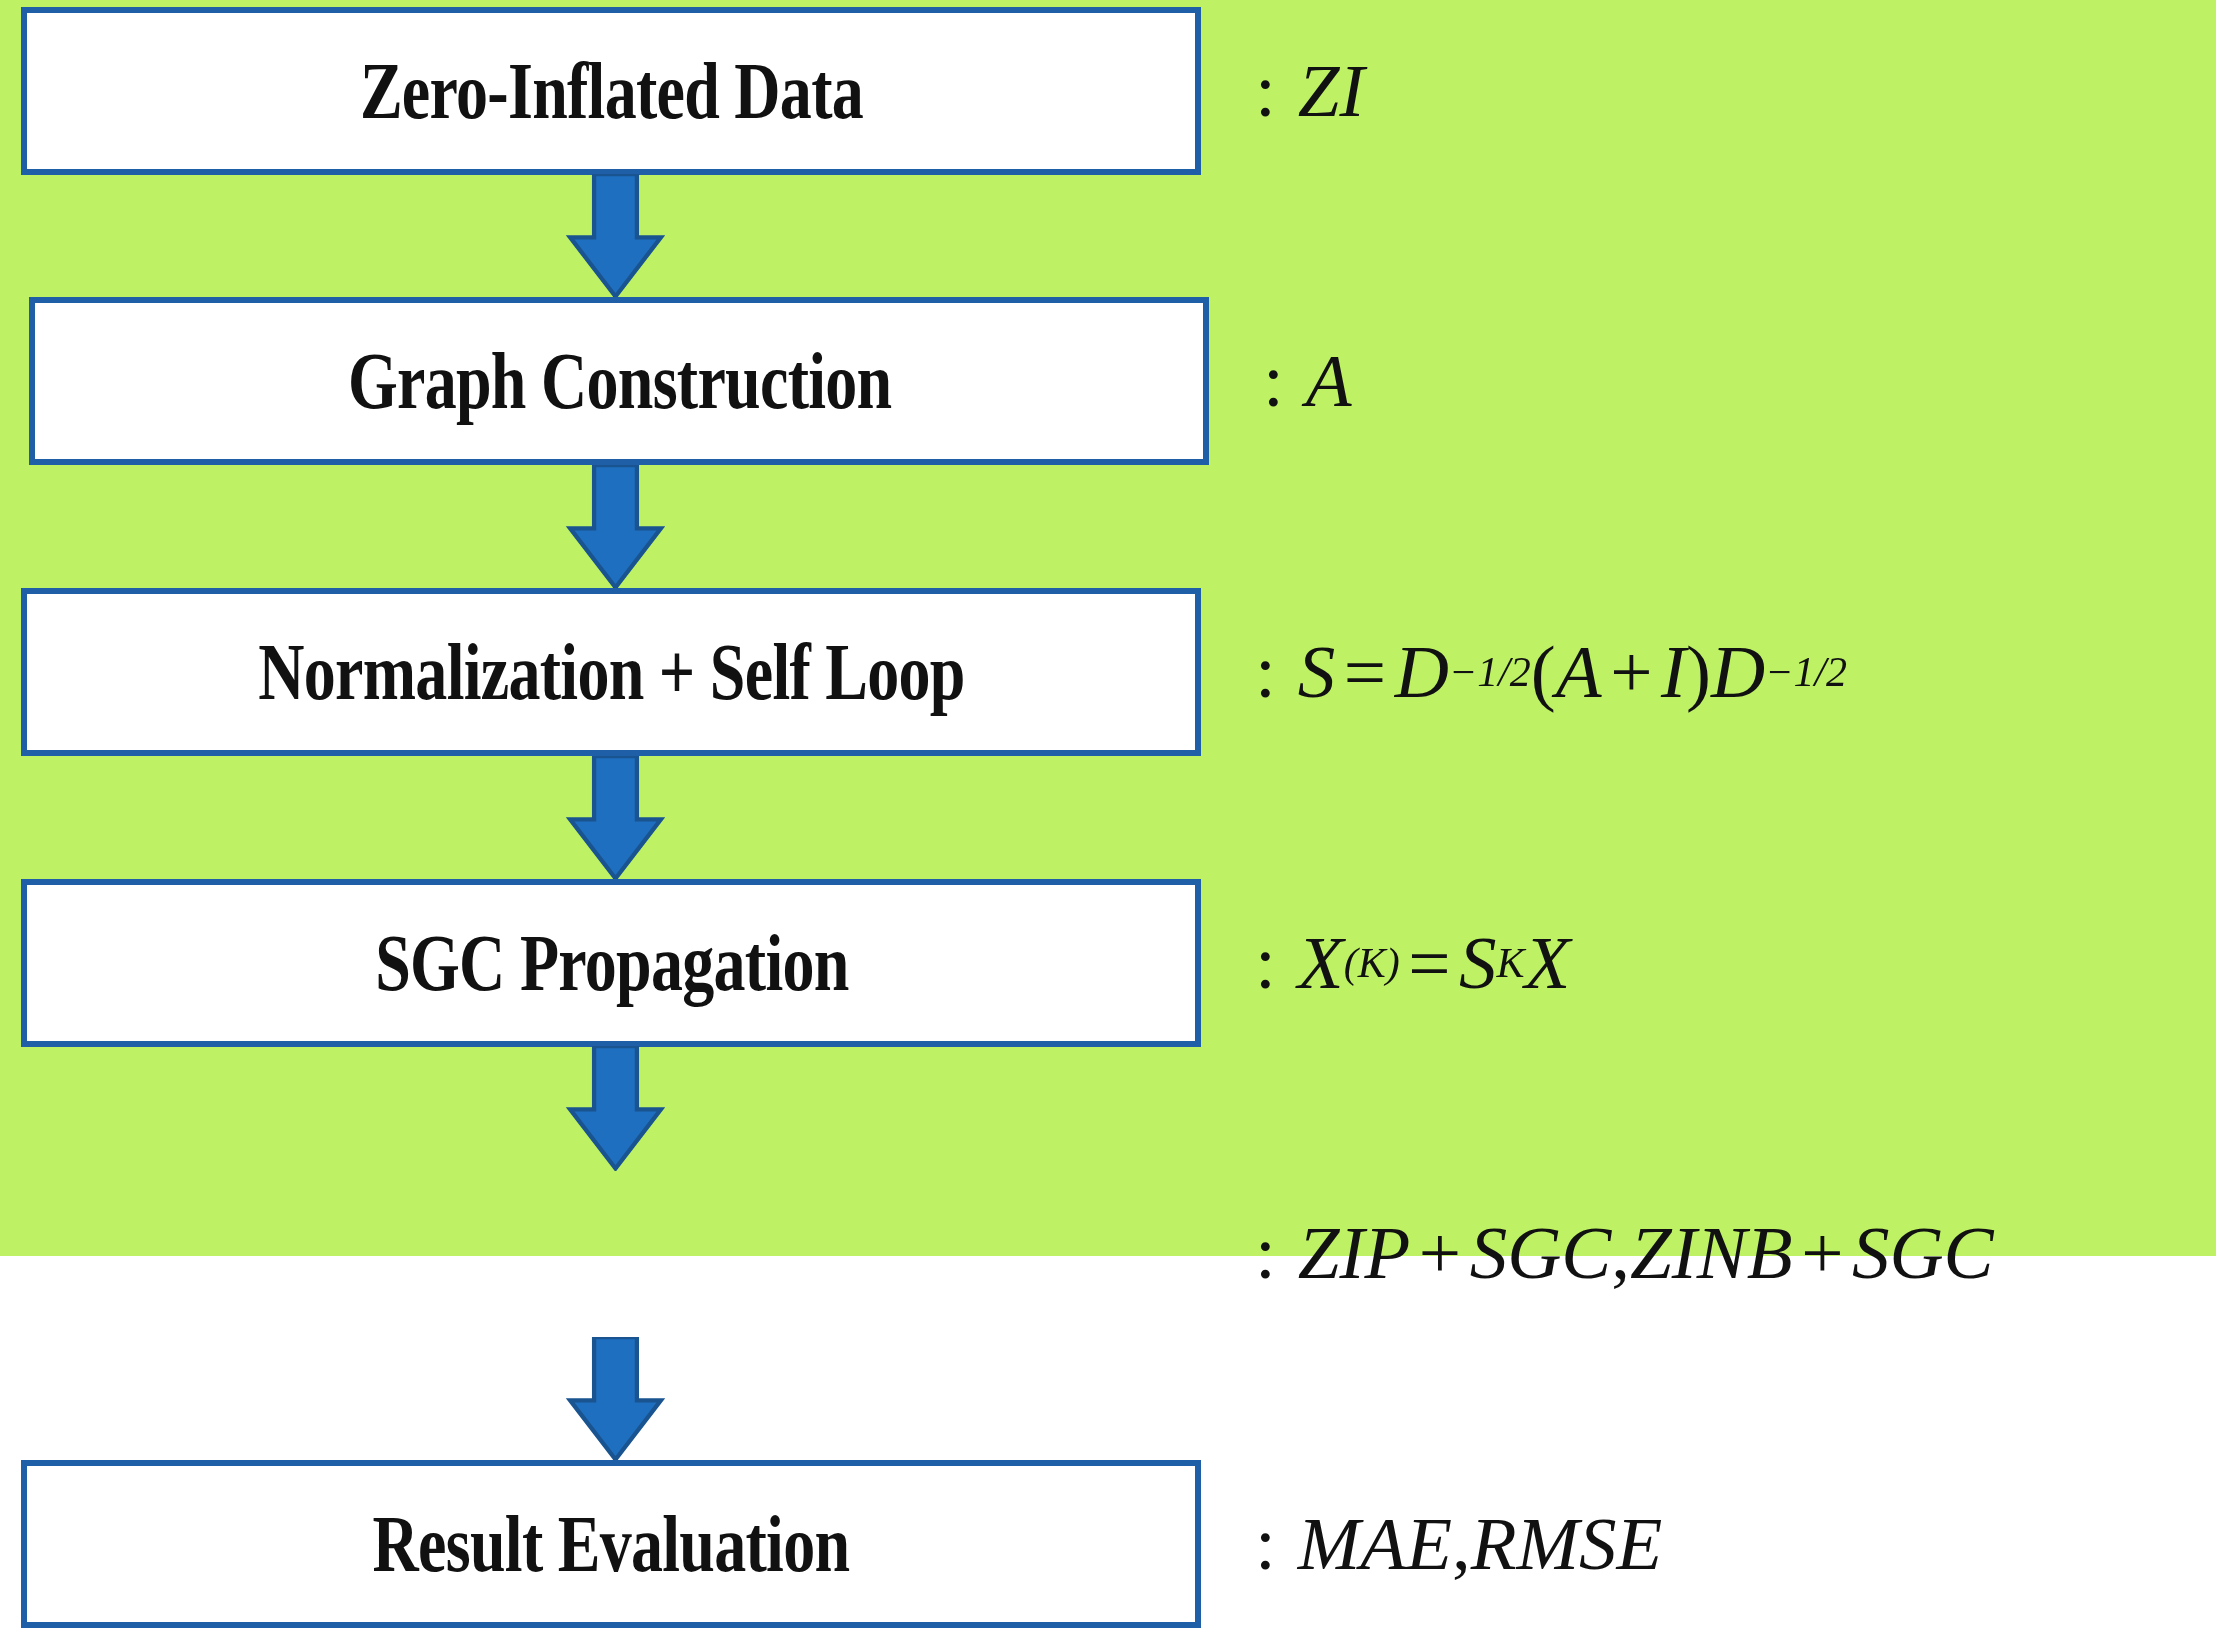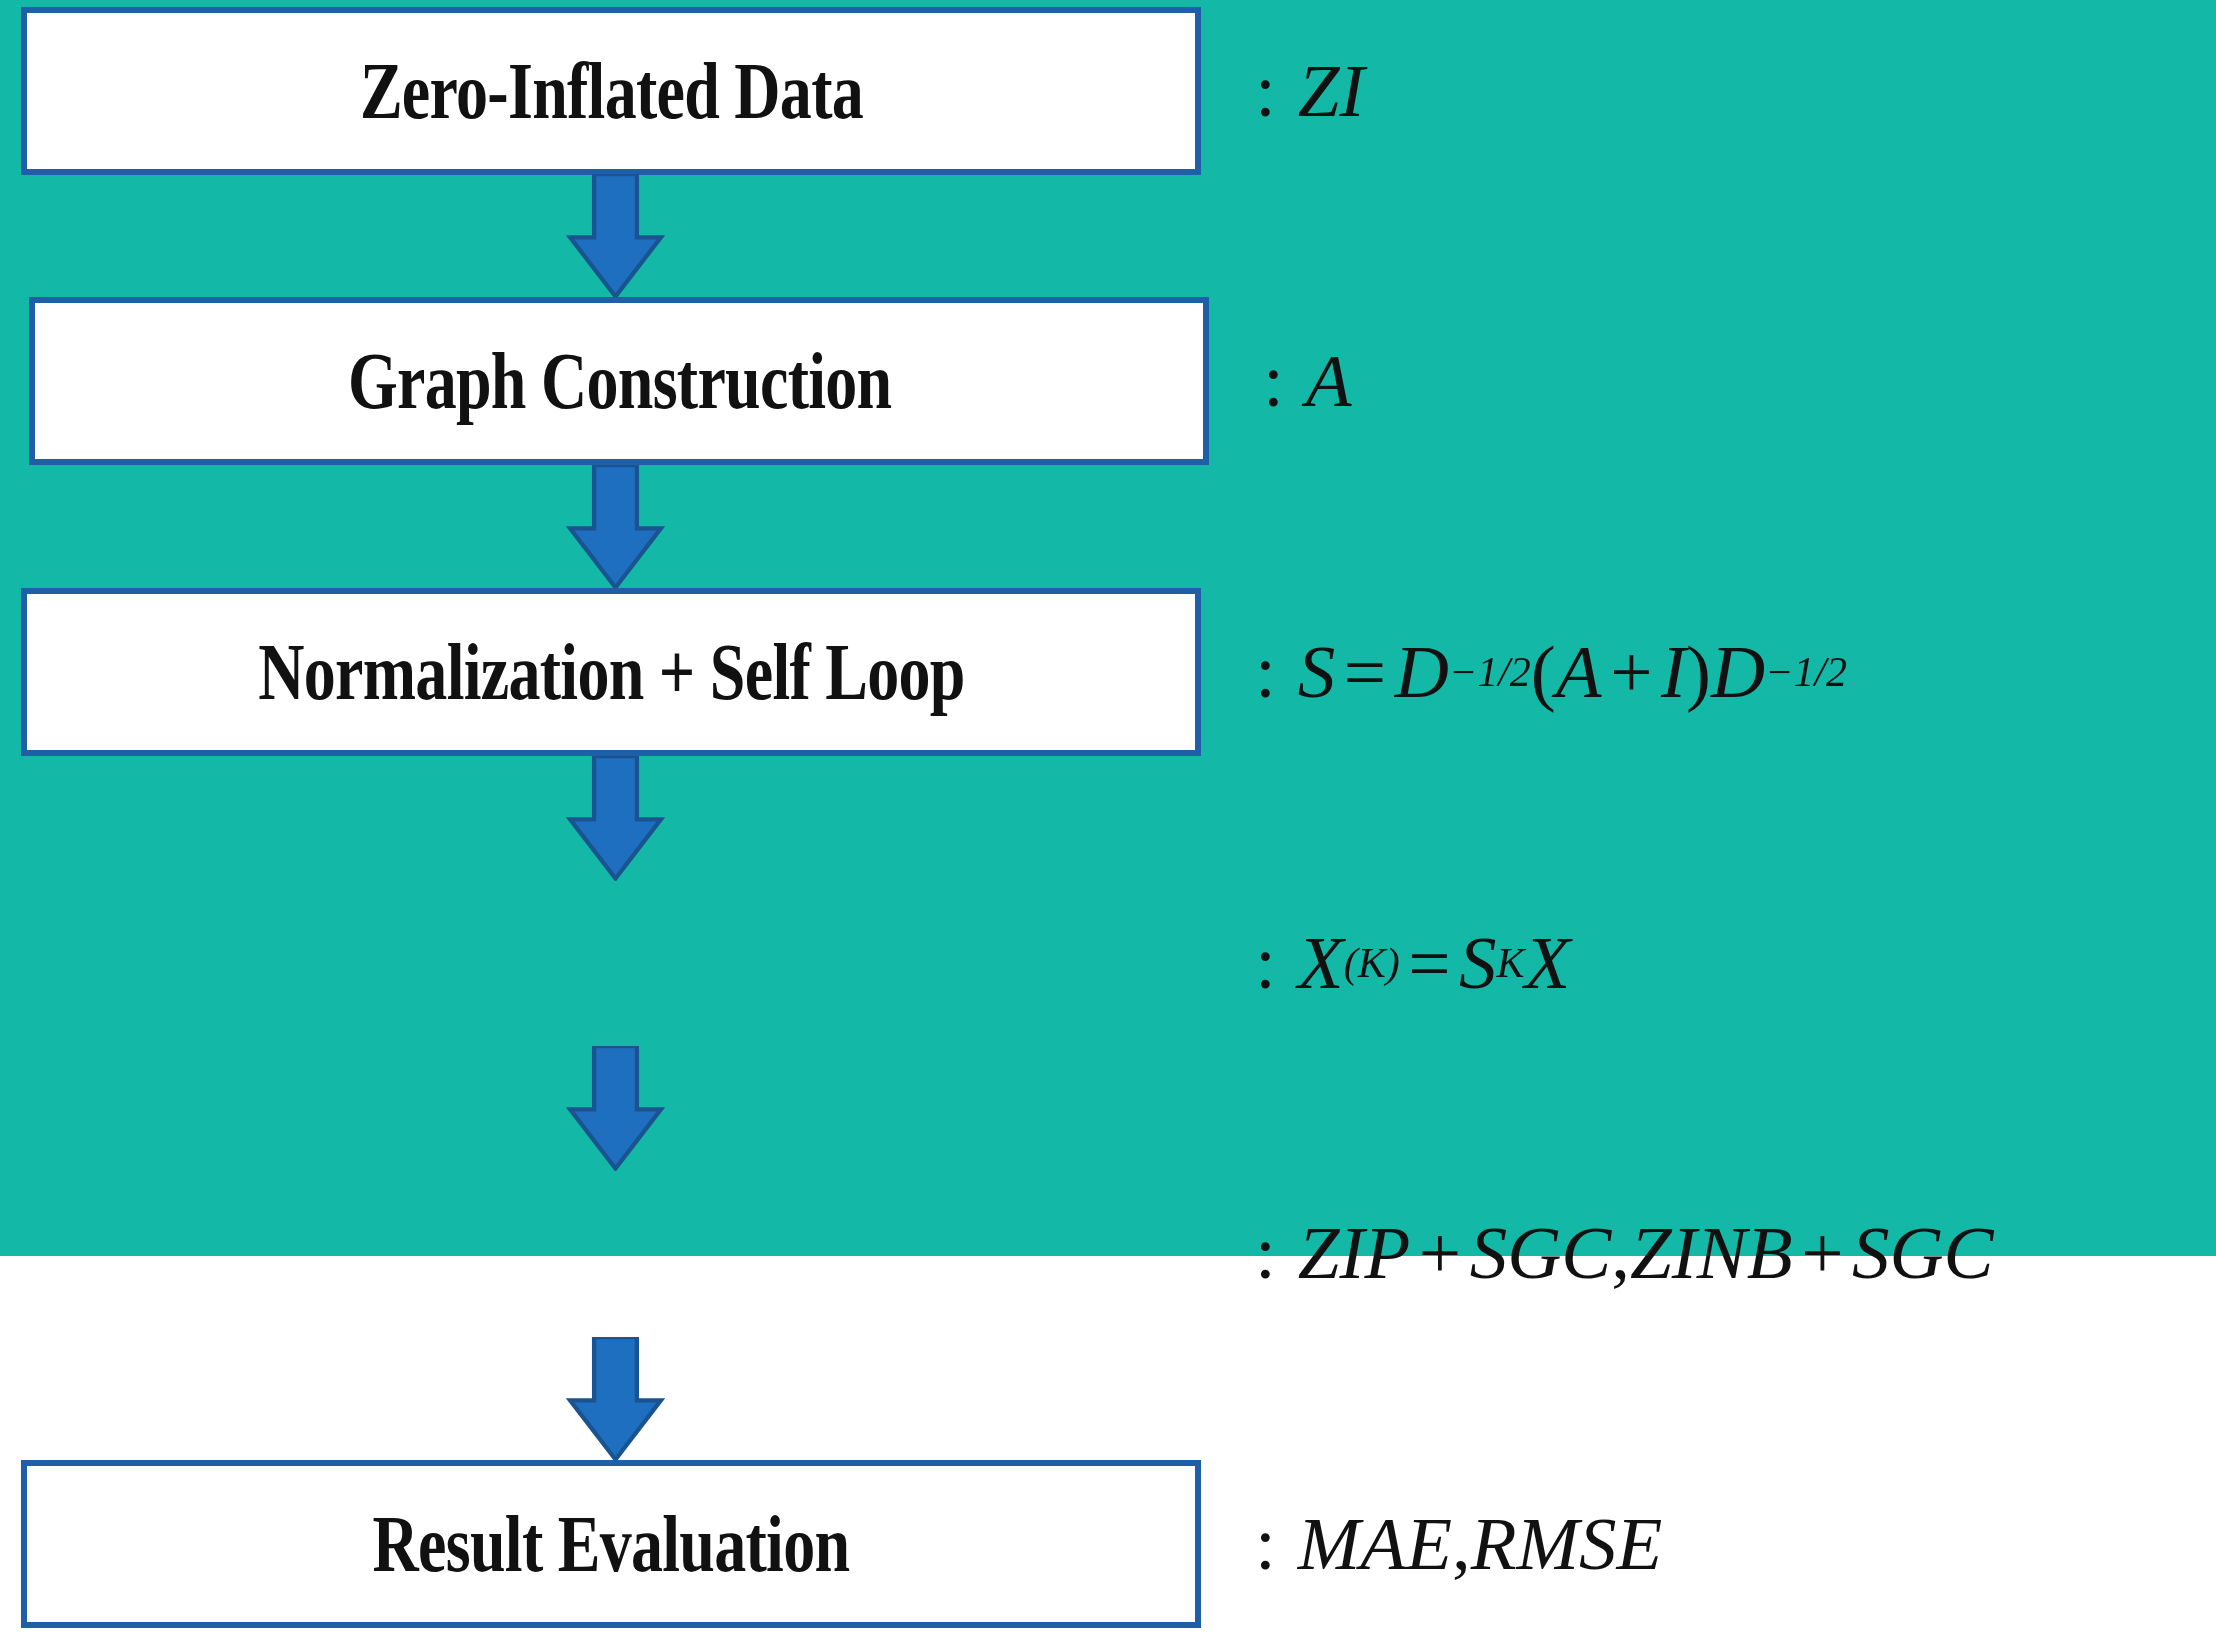--- a/index.html
+++ b/index.html
@@ -11,21 +11,21 @@
     width: 2216px;
     height: 1648px;
     font-family: "Liberation Serif", "DejaVu Serif", serif;
     overflow: hidden;
   }
 
   #flowchart {
     position: relative;
     width: 2216px;
     height: 1256px;
-    background: #14b8a6;
+    background: #bef264;
   }
 
   
   .row {
     position: absolute;
     left: 0;
     width: 2216px;
     height: 168px;
   }
 
@@ -150,20 +150,23 @@
     </div>
   </div>
 
   <div class="arrow-wrap" style="top:756px;">
     <svg width="103" height="125" viewBox="0 0 120 146">
       <path d="M 35 0 L 85 0 L 85 74 L 113 74 L 60 143 L 7 74 L 35 74 Z" fill="#1F6FC0" stroke="#1A5490" stroke-width="5" stroke-linejoin="miter"></path>
     </svg>
   </div>
 
   <div class="row" style="top:879px;">
+    <div class="proc-box">
+      <span class="proc-label">SGC Propagation</span>
+    </div>
     <div class="annot">
       <span class="colon">:</span>
       <span class="expr">X</span>
         <sup>(K)</sup>
       <span class="op">=</span>
       <span class="expr">S</span>
         <sup>K</sup>
         <span class="expr">X</span>
     </div>
   </div>

